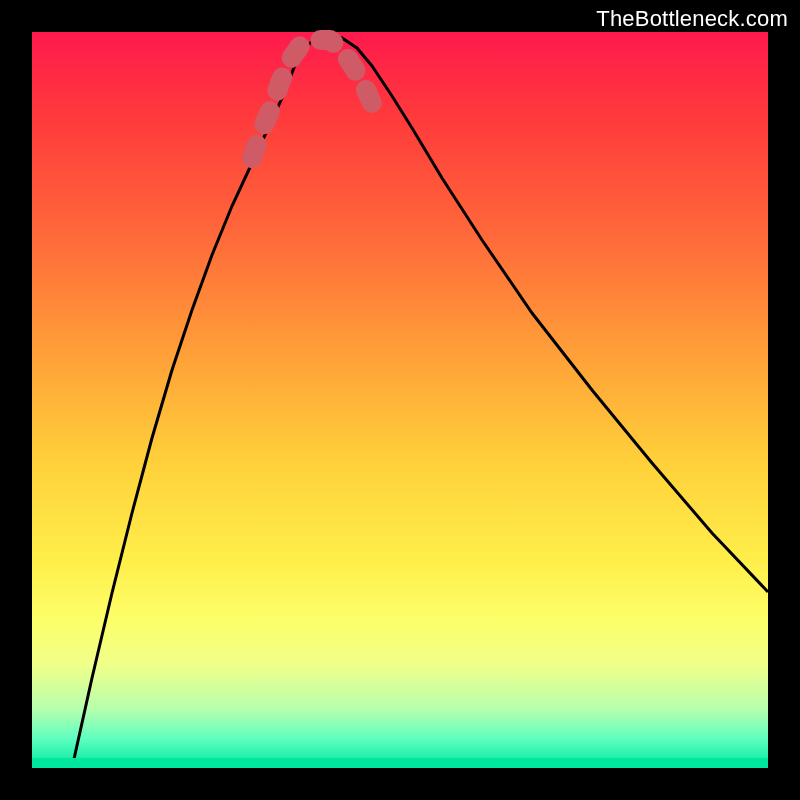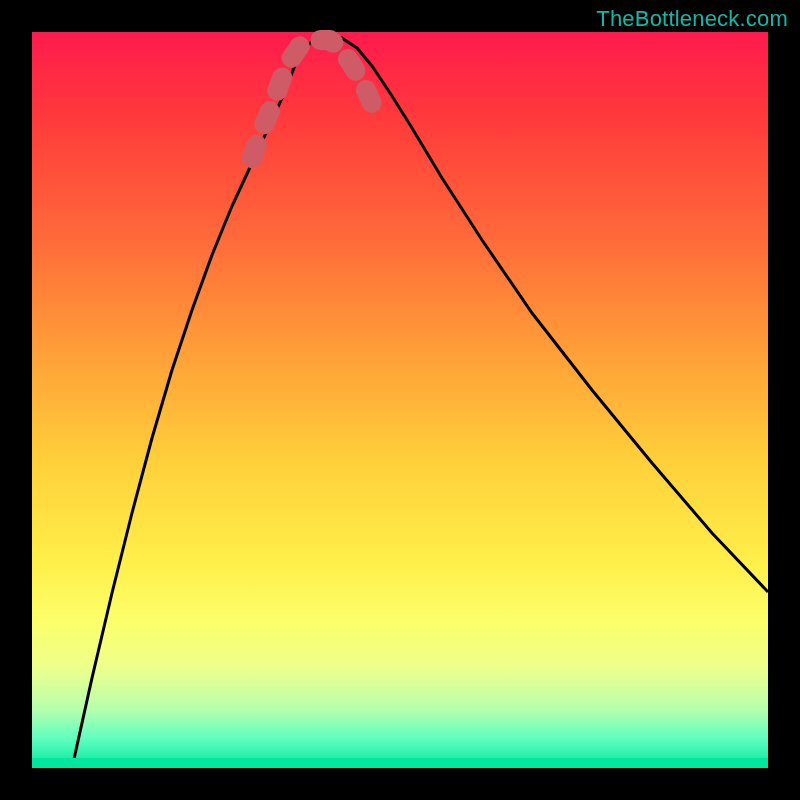--- a/index.html
+++ b/index.html
@@ -27,21 +27,21 @@
       #f0ff8a 86%,
       #b6ffad 92%,
       #5fffc0 96%,
       #00e89e 100%
     );
   }
   .watermark {
     position: absolute;
     top: 6px;
     right: 12px;
-    color: #14b8a6;
+    color: #ffffff;
     font-size: 22px;
     font-weight: 500;
     letter-spacing: 0.2px;
     user-select: none;
   }
   svg.curve {
     position: absolute;
     left: 0;
     top: 0;
     width: 736px;

